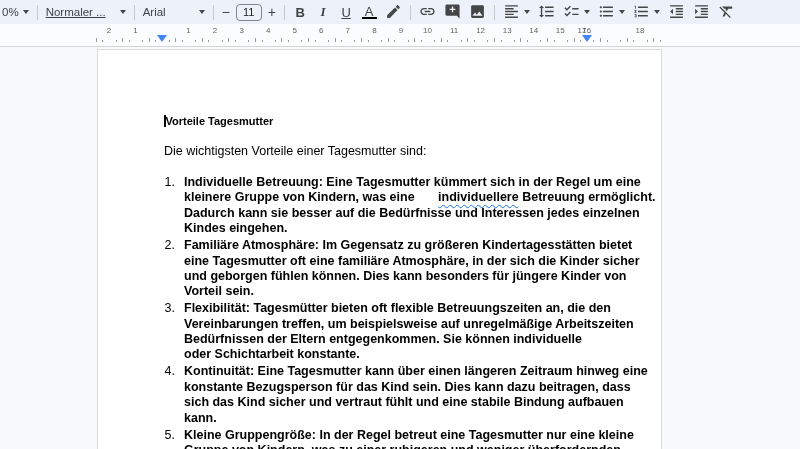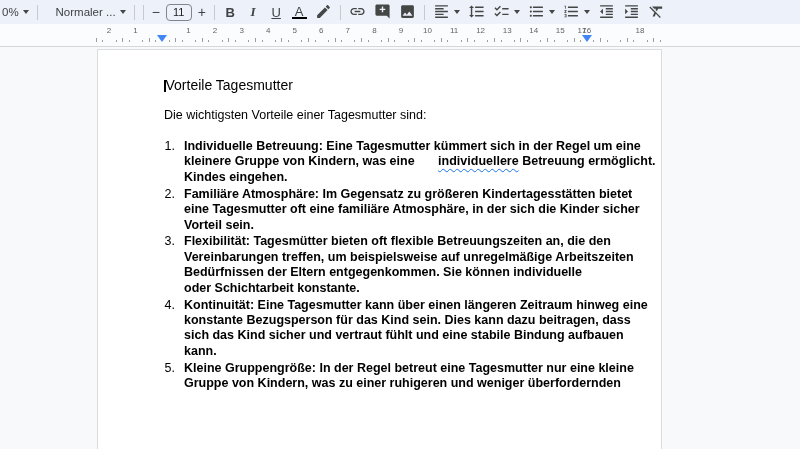--- a/index.html
+++ b/index.html
@@ -10,21 +10,21 @@
   .toolbar {
     position:absolute; top:0; left:0; width:800px; height:24px;
     background:#edf1fa; display:flex; align-items:center; color:#3f4346;
     font-size:11.5px; white-space:nowrap;
   }
   .tbtn { height:22px; display:flex; align-items:center; padding:0 4px; border-radius:4px; cursor:default; }
   .tbtn svg { width:17px; height:17px; fill:#444746; }
   .dd { width:0; height:0; border-left:3.5px solid transparent; border-right:3.5px solid transparent; border-top:4px solid #444746; margin-left:4px; }
   .sep { width:1px; height:15px; background:#c7cacc; margin:0 4px; flex:none; }
   .zoom-ctl { padding-left:2px; }
-  .style-ctl { width:88px; justify-content:flex-end; }
+  .style-ctl { width:88px; justify-content:space-between;text-decoration:underline; }
   .font-ctl { width:70px; justify-content:space-between; }
   .glyph { font-size:13px; font-weight:bold; width:15px; text-align:center; }
   .g-italic { font-family:"Liberation Serif", serif; font-style:italic; font-weight:bold; }
   .g-under { text-decoration:underline; font-weight:normal; }
   .g-color { font-weight:normal; border-bottom:2.5px solid #000; line-height:11px; height:13px; }
   .sizebox { width:26px; height:17px; border:1px solid #80868b; border-radius:4px; display:flex; align-items:center; justify-content:center; font-size:11px; color:#202124; margin:0 2px; }
   .pm { font-size:14px; width:16px; text-align:center; color:#3f4346; }
 
   
   .ruler-strip { position:absolute; top:24px; left:0; width:800px; height:23px; background:#fbfcfe; border-bottom:1px solid #d5d7da; }
@@ -33,21 +33,21 @@
   .rtick { position:absolute; bottom:4px; width:1px; background:#9d9d9d; }
   .marker { position:absolute; top:11px; width:0; height:0; border-left:5px solid transparent; border-right:5px solid transparent; border-top:7px solid var(--accent,#4285f4); transform:translateX(-50%); z-index:2; cursor:ew-resize; }
 
   
   .canvas { position:absolute; top:48px; left:0; width:800px; height:401px; background:#f8f9fa; }
   .page {
     position:absolute; left:97px; top:1px; width:565px; height:420px;
     background:#ffffff; border:1px solid #dadce0; border-bottom:none;
   }
   .doc { position:absolute; left:66px; top:0; width:480px; color:#000; }
-  .doc-title { margin-top:28px; font-size:14px; line-height:15px; white-space:nowrap; position:relative; }
+  .doc-title { margin-top:64px; font-size:11px; line-height:15px; white-space:nowrap; position:relative;font-weight:bold; }
   .caret { display:inline-block; width:1.5px; height:12px; background:#000; vertical-align:-2px; margin-right:0px; }
   .doc-intro { margin-top:15px; font-size:12.5px; line-height:15px; white-space:nowrap; }
   .doc-list { margin-top:16px; }
   .li { display:flex; margin-bottom:1.5px; }
   .li .num { width:20px; flex:none; font-size:12.5px; line-height:15.4px; padding-left:0.5px; }
   .li .body { font-size:12.5px; line-height:15.4px;font-weight:bold; }
   .li .ln { white-space:nowrap; }
   .squiggle { text-decoration:underline; text-decoration-style:wavy; text-decoration-color:var(--squiggle,#1a73e8); text-decoration-thickness:1px; text-underline-offset:3px;padding-left:20px; }
 </style>
 </head>
@@ -57,20 +57,24 @@
   <div class="tbtn zoom-ctl">
     <span>0%</span>
     <span class="dd"></span>
   </div>
   <div class="sep"></div>
   <div class="tbtn style-ctl">
     <span>Normaler ...</span>
     <span class="dd"></span>
   </div>
   <div class="sep"></div>
+  <div class="tbtn font-ctl">
+    <span>Arial</span>
+    <span class="dd"></span>
+  </div>
   <div class="sep"></div>
   <div class="tbtn pm">−</div>
   <div class="sizebox">11</div>
   <div class="tbtn pm">+</div>
   <div class="sep"></div>
   <div class="tbtn">
       <span class="glyph">B</span>
     </div>
   <div class="tbtn">
       <span class="glyph g-italic">I</span>
@@ -247,28 +251,30 @@
       <div class="doc-title">
         <span class="caret"></span><span>Vorteile Tagesmutter</span>
       </div>
       <div class="doc-intro">Die wichtigsten Vorteile einer Tagesmutter sind:</div>
       <div class="doc-list" id="doc-list">
           <div class="li">
             <div class="num">1.</div>
             <div class="body">
               <div class="ln"><span>Individuelle Betreuung: Eine Tagesmutter kümmert sich in der Regel um eine</span></div>
               <div class="ln"><span>kleinere Gruppe von Kindern, was eine </span><span class="squiggle">individuellere</span><span> Betreuung ermöglicht.</span></div>
+              <div class="ln"><span>Dadurch kann sie besser auf die Bedürfnisse und Interessen jedes einzelnen</span></div>
               <div class="ln"><span>Kindes eingehen.</span></div>
             </div>
           </div>
           <div class="li">
             <div class="num">2.</div>
             <div class="body">
               <div class="ln"><span>Familiäre Atmosphäre: Im Gegensatz zu größeren Kindertagesstätten bietet</span></div>
               <div class="ln"><span>eine Tagesmutter oft eine familiäre Atmosphäre, in der sich die Kinder sicher</span></div>
+              <div class="ln"><span>und geborgen fühlen können. Dies kann besonders für jüngere Kinder von</span></div>
               <div class="ln"><span>Vorteil sein.</span></div>
             </div>
           </div>
           <div class="li">
             <div class="num">3.</div>
             <div class="body">
               <div class="ln"><span>Flexibilität: Tagesmütter bieten oft flexible Betreuungszeiten an, die den</span></div>
               <div class="ln"><span>Vereinbarungen treffen, um beispielsweise auf unregelmäßige Arbeitszeiten</span></div>
               <div class="ln"><span>Bedürfnissen der Eltern entgegenkommen. Sie können individuelle</span></div>
               <div class="ln"><span>oder Schichtarbeit konstante.</span></div>

